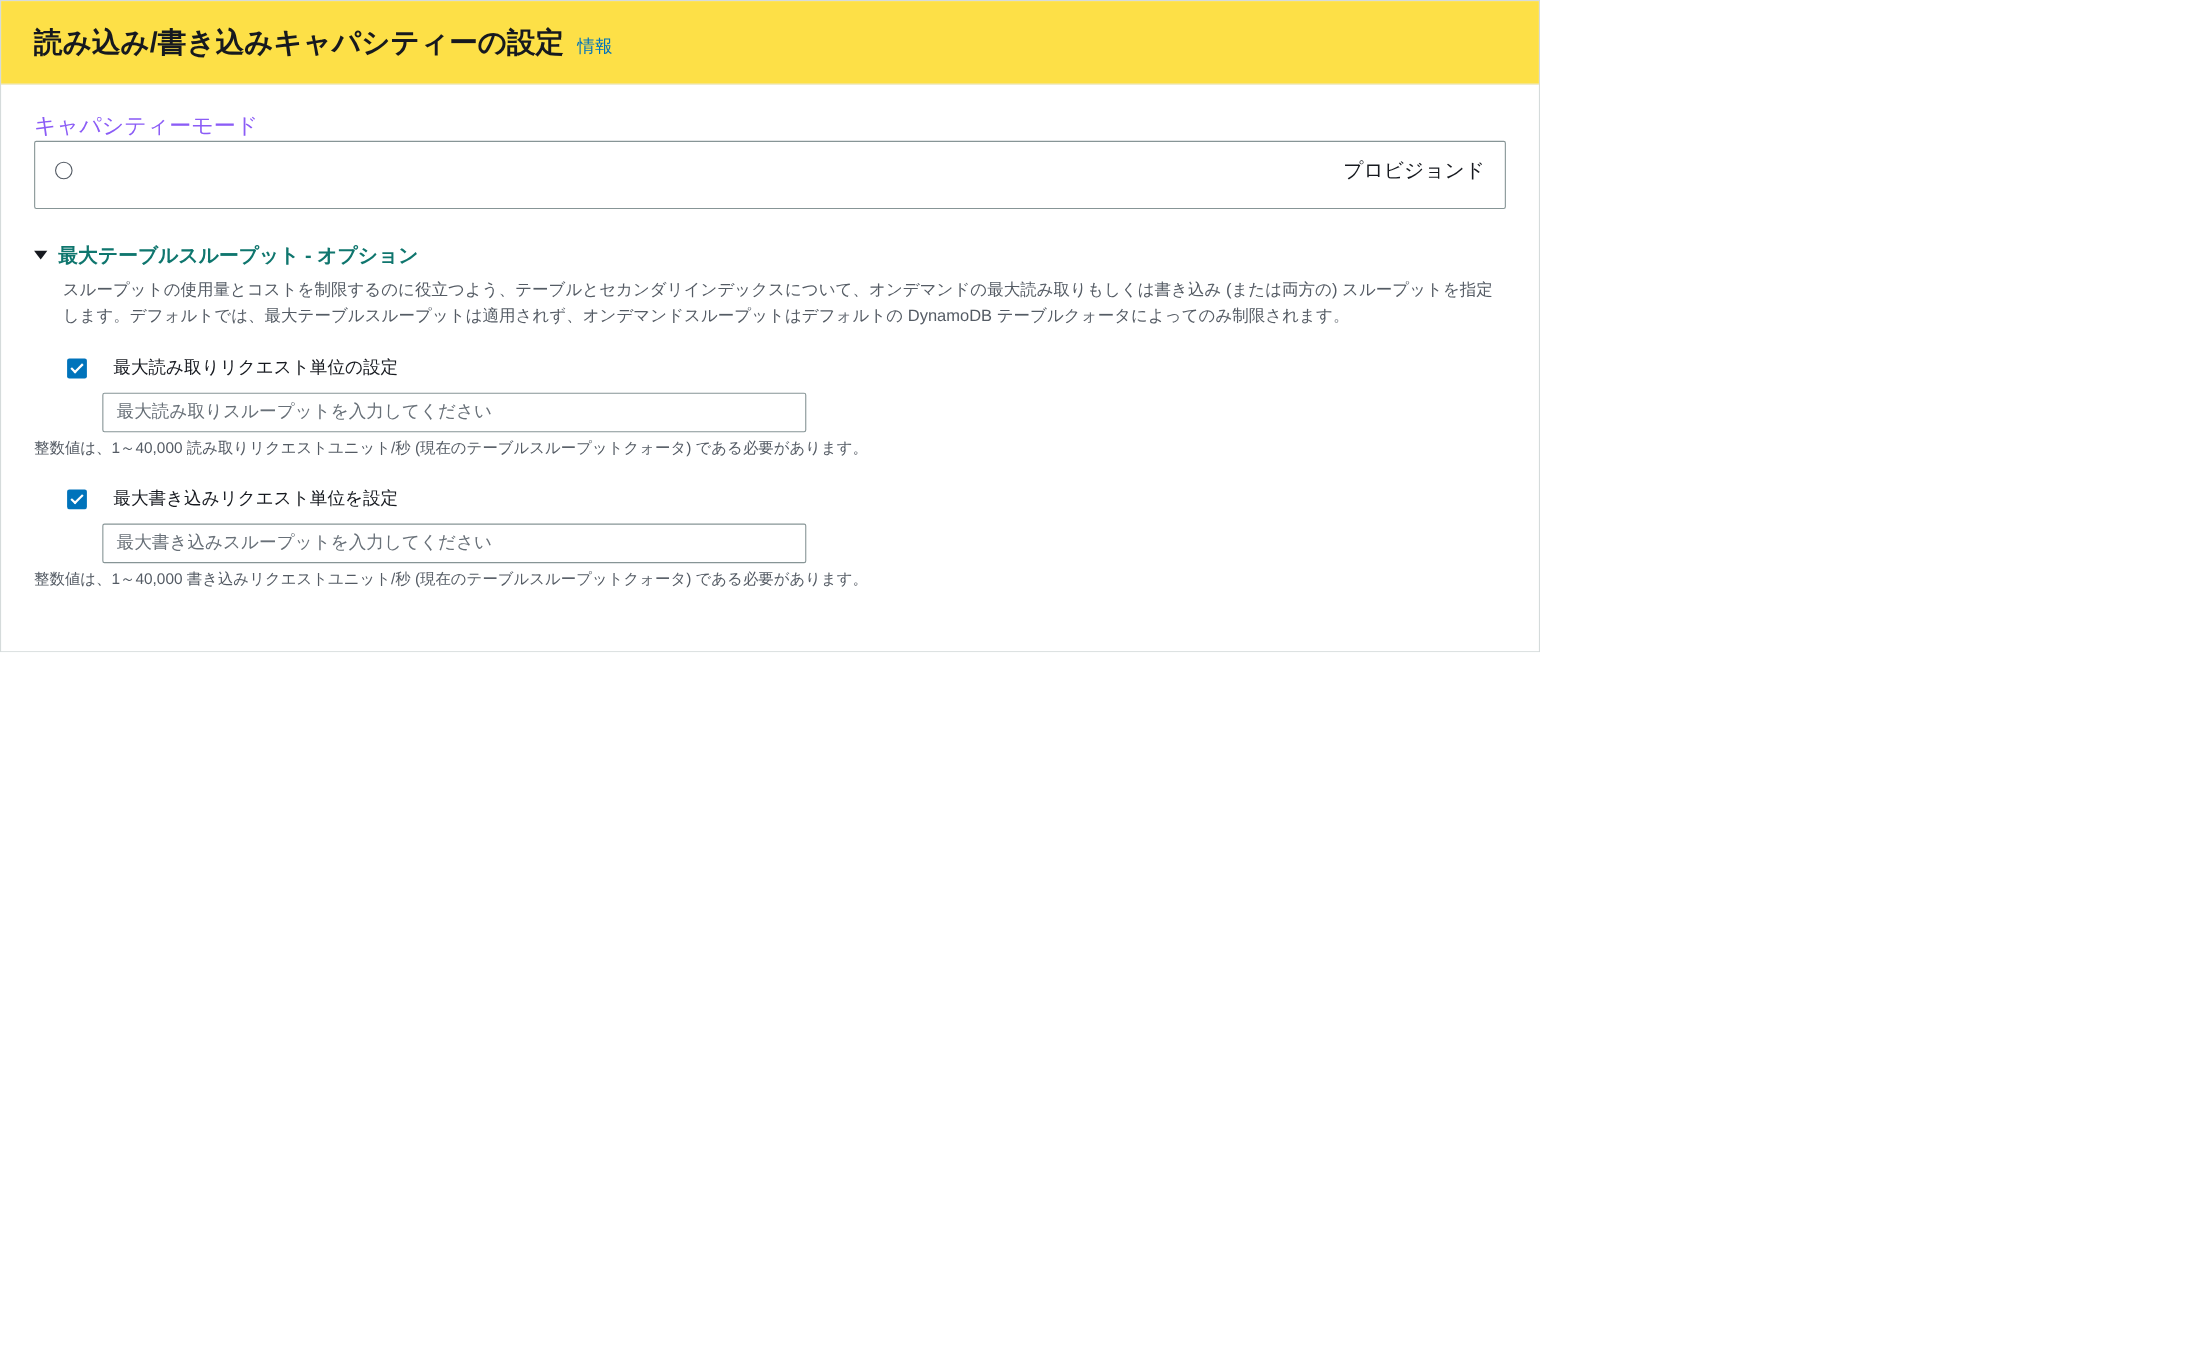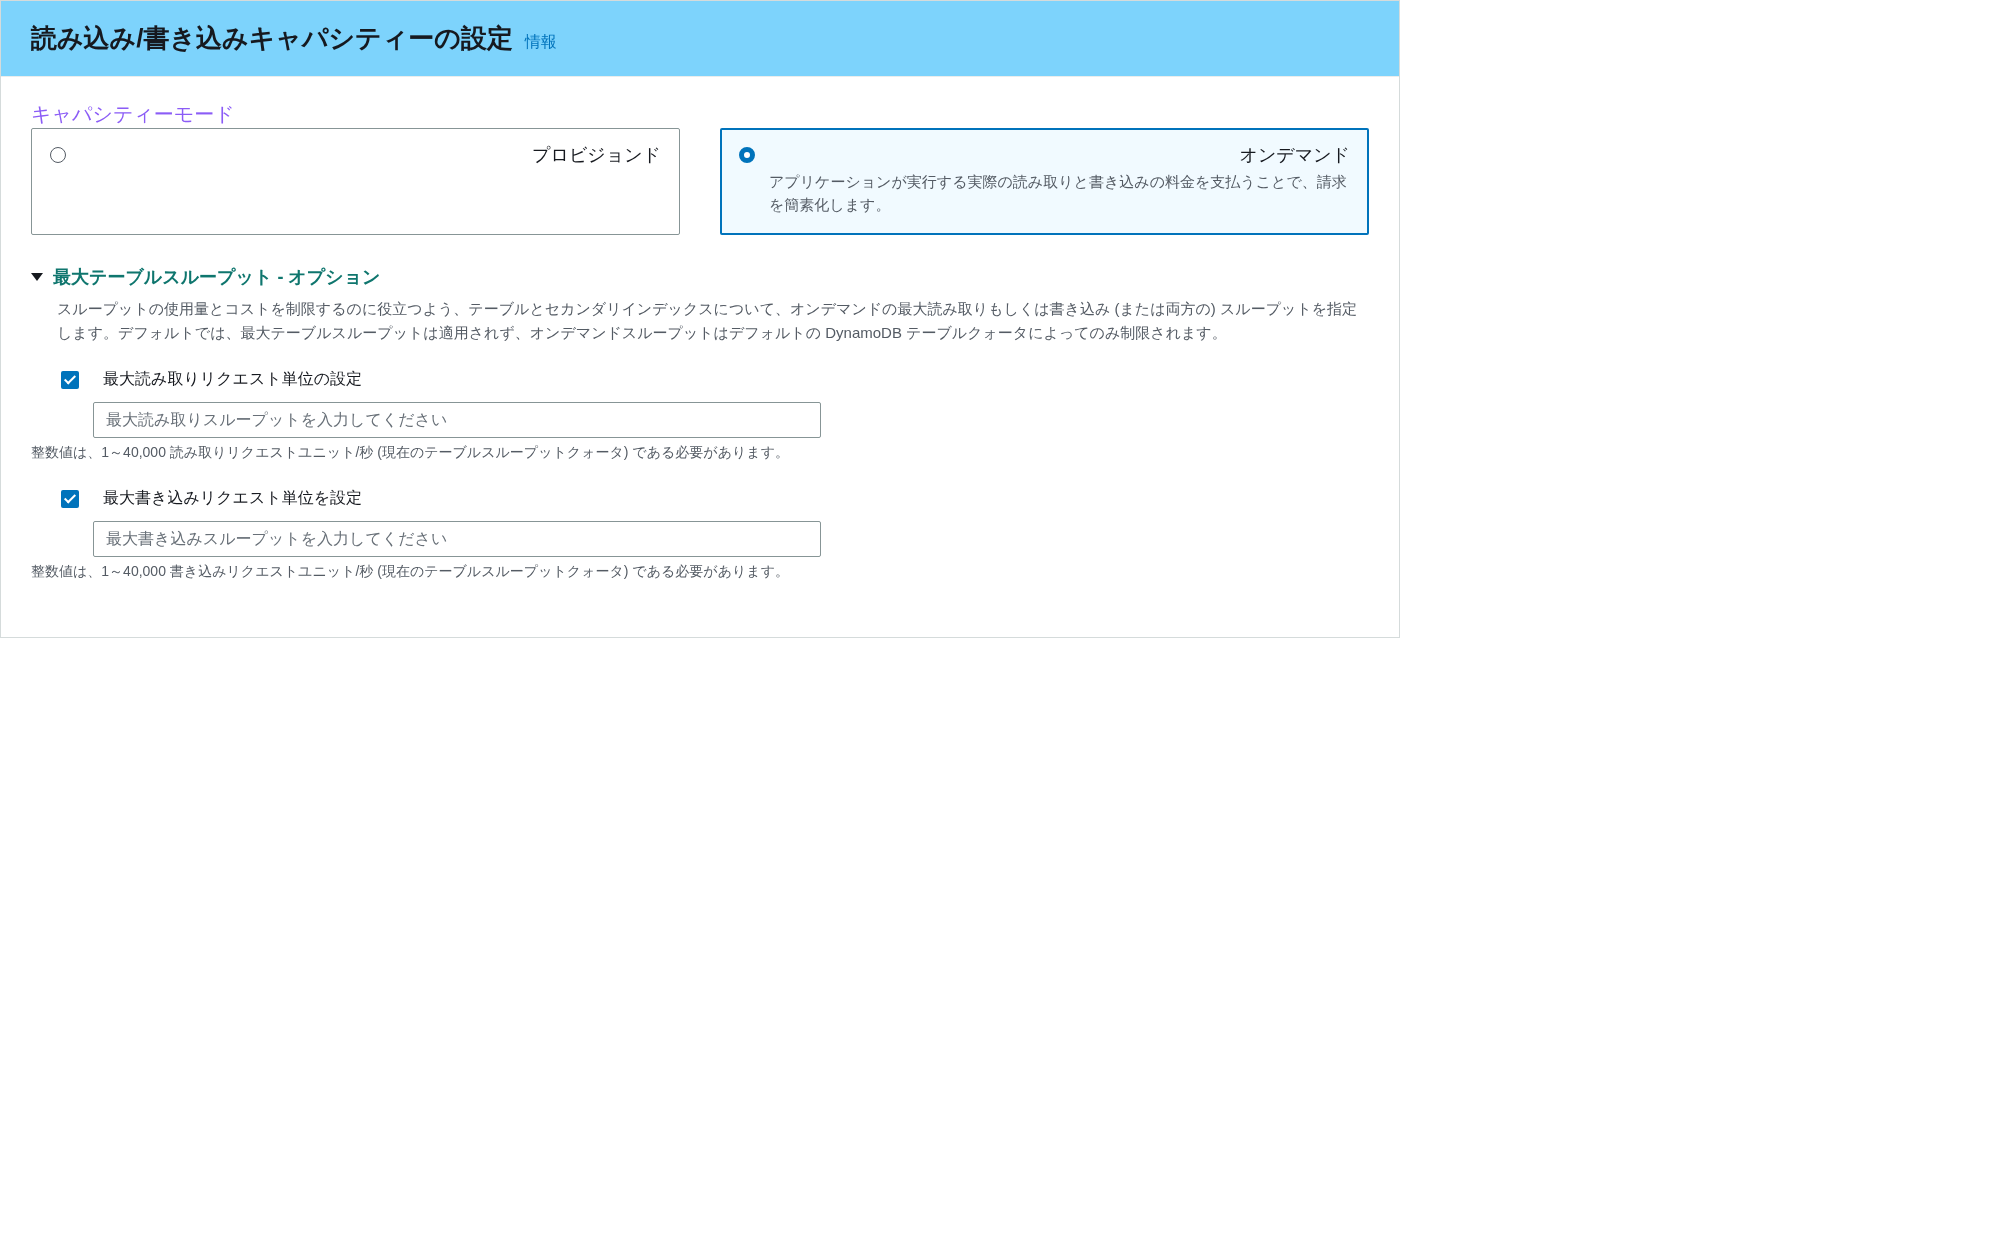--- a/index.html
+++ b/index.html
@@ -8,21 +8,21 @@
   background: #ffffff;
   color: #16191f;
   font-size: 14px;
 }
 .container {
   border: 1px solid #d5dbdb;
   background: #ffffff;
   max-width: 1400px;
 }
 .panel-header {
-  background: #7dd3fc;
+  background: #fde047;
   padding: 20px 30px;
   border-bottom: 1px solid #eaeded;
 }
 .panel-title {
   font-size: 26px;
   font-weight: 700;
   color: #16191f;
   display: inline;
 }
 .info-link {
@@ -143,21 +143,21 @@
   border: solid #ffffff;
   border-width: 0 2px 2px 0;
   transform: rotate(45deg);
 }
 .checkbox-label {
   font-size: 16px;
   color: #16191f;
 }
 .text-input {
   margin-left: 62px;
-  width: 728px;
+  width: 640px;
   padding: 8px 12px;
   font-size: 16px;
   border: 1px solid #879596;
   border-radius: 2px;
   color: #545b64;
   background: #ffffff;
   margin-bottom: 6px;
 }
 .text-input::placeholder { color: #687078; }
 .helper-text {
@@ -182,27 +182,20 @@
 
     <div class="tile-group">
 
       <div class="tile">
         <div class="radio-circle"></div>
         <div class="tile-content">
           <div class="tile-title">プロビジョンド</div>
         </div>
       </div>
 
-      <div class="tile selected">
-        <div class="radio-circle"></div>
-        <div class="tile-content">
-          <div class="tile-title">オンデマンド</div>
-          <div class="tile-desc">アプリケーションが実行する実際の読み取りと書き込みの料金を支払うことで、請求を簡素化します。</div>
-        </div>
-      </div>
 
     </div>
 
     <div class="expandable">
       <div class="caret"></div>
       <div class="expandable-title">最大テーブルスループット - オプション</div>
     </div>
     <div class="expandable-desc">スループットの使用量とコストを制限するのに役立つよう、テーブルとセカンダリインデックスについて、オンデマンドの最大読み取りもしくは書き込み (または両方の) スループットを指定します。デフォルトでは、最大テーブルスループットは適用されず、オンデマンドスループットはデフォルトの DynamoDB テーブルクォータによってのみ制限されます。</div>
 
     <div class="checkbox-row">

